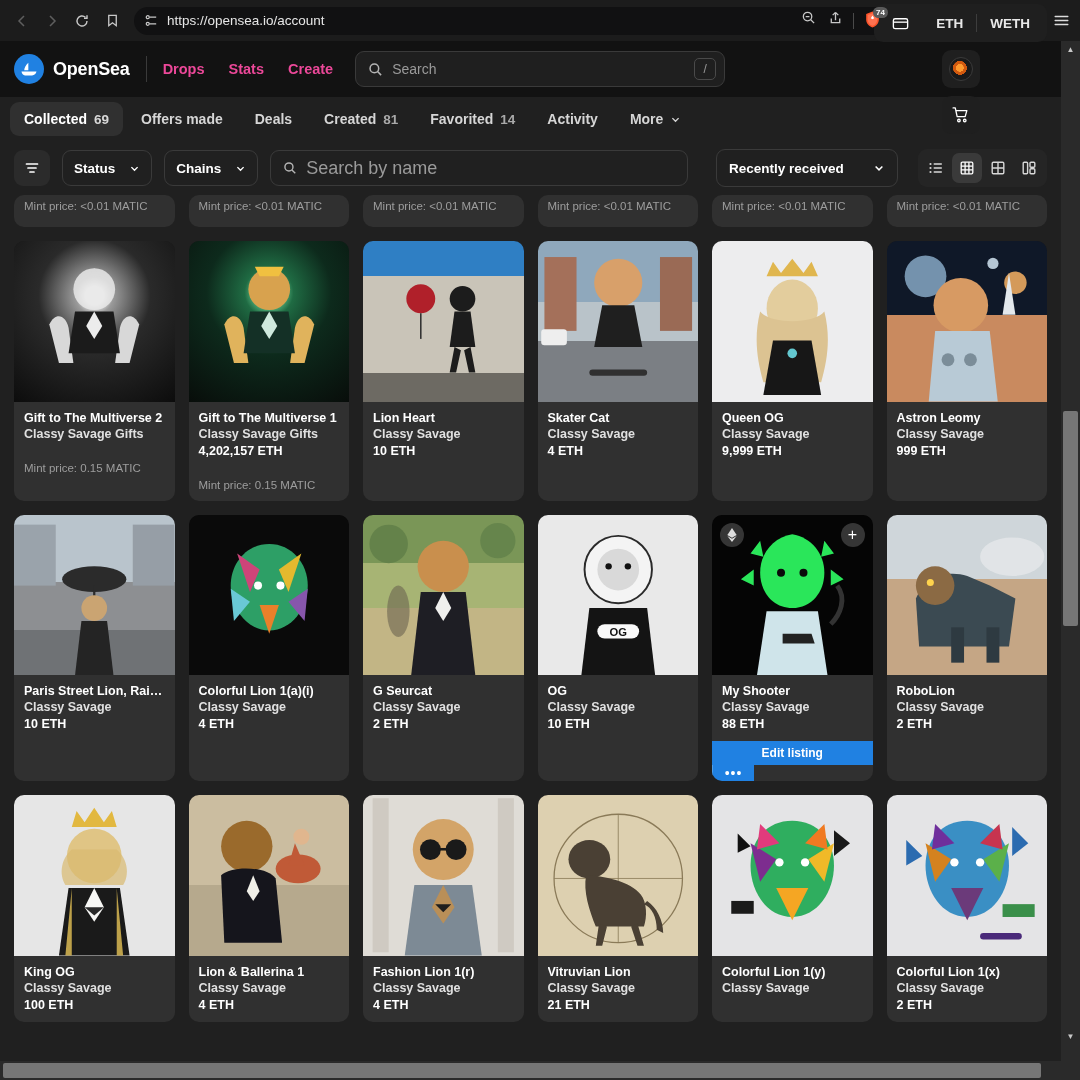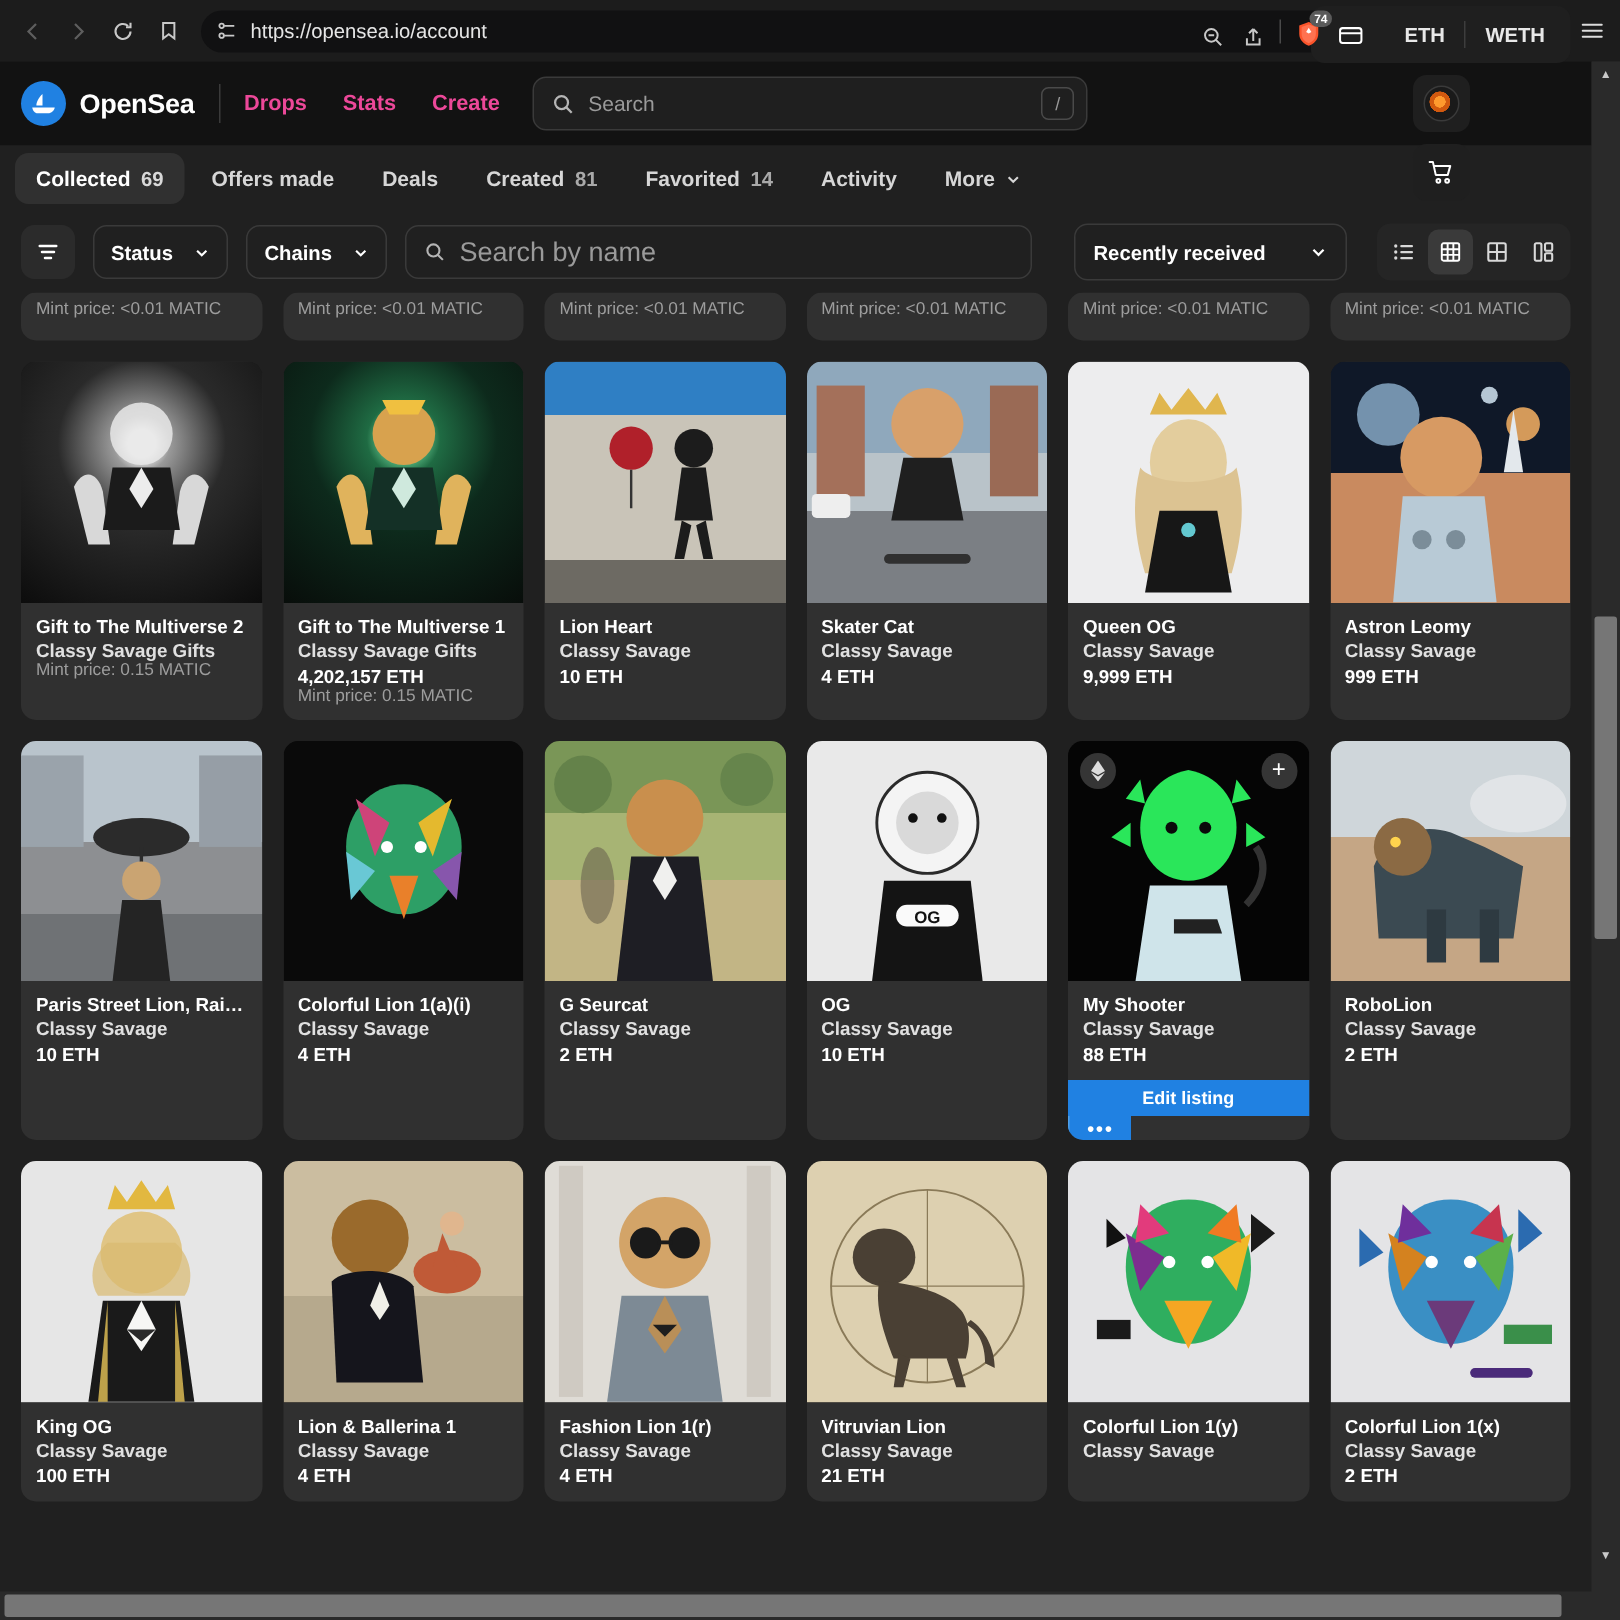--- a/index.html
+++ b/index.html
@@ -29,21 +29,21 @@
     display: flex; align-items: center;
     padding: 0 6px 0 10px; gap: 8px;
   }
   .url-text {
     flex: 1; color: #e6e6e6; font-size: 13.5px;
     white-space: nowrap; overflow: hidden;
   }
   .urlbar-icons { display: flex; align-items: center; gap: 5px; }
   .ub-ico {
     width: 22px; height: 22px; color: #c8c8c8;
-    display: flex; align-items: flex-end; justify-content: center;
+    display: flex; align-items: flex-start; justify-content: center;
   }
   .ub-sep { width: 1px; height: 16px; background: #4a4a4a; margin: 0 2px; }
   .brave-shield { position: relative; width: 22px; height: 22px; }
   .shield-badge {
     position: absolute; top: -3px; right: -5px;
     background: #5a5a5a; color: #fff;
     font-size: 8px; font-weight: bold;
     border-radius: 7px; padding: 0 3px;
     line-height: 11px; min-width: 13px; text-align: center;
   }
@@ -175,21 +175,21 @@
   .card-title {
     color: #fff; font-size: 12.5px; font-weight: bold;
     white-space: nowrap; overflow: hidden; text-overflow: ellipsis;
     margin-bottom: 2px;
   }
   .card-coll {
     color: #e0e0e0; font-size: 12.5px; font-weight: bold;
     white-space: nowrap; overflow: hidden; text-overflow: ellipsis;
   }
   .card-price { color: #fff; font-size: 12.5px; font-weight: bold; margin-top: 3px; }
-  .card-mint { color: #9d9d9d; font-size: 11.5px; margin-top: 0; }
+  .card-mint { color: #9d9d9d; font-size: 11.5px; margin-top: 21px; }
   .card-actions { display: flex; height: 40px; flex-direction: column; }
   .edit-listing {
     flex: 1; background: #2081e2; color: #fff;
     font-size: 12px; font-weight: bold;
     display: flex; align-items: center; justify-content: center;
   }
   .more-btn {
     width: 42px; background: #2081e2; color: #fff;
     display: flex; align-items: center; justify-content: center;
     border-left: 1px solid #4ea0ea; font-size: 14px; letter-spacing: 1px;

